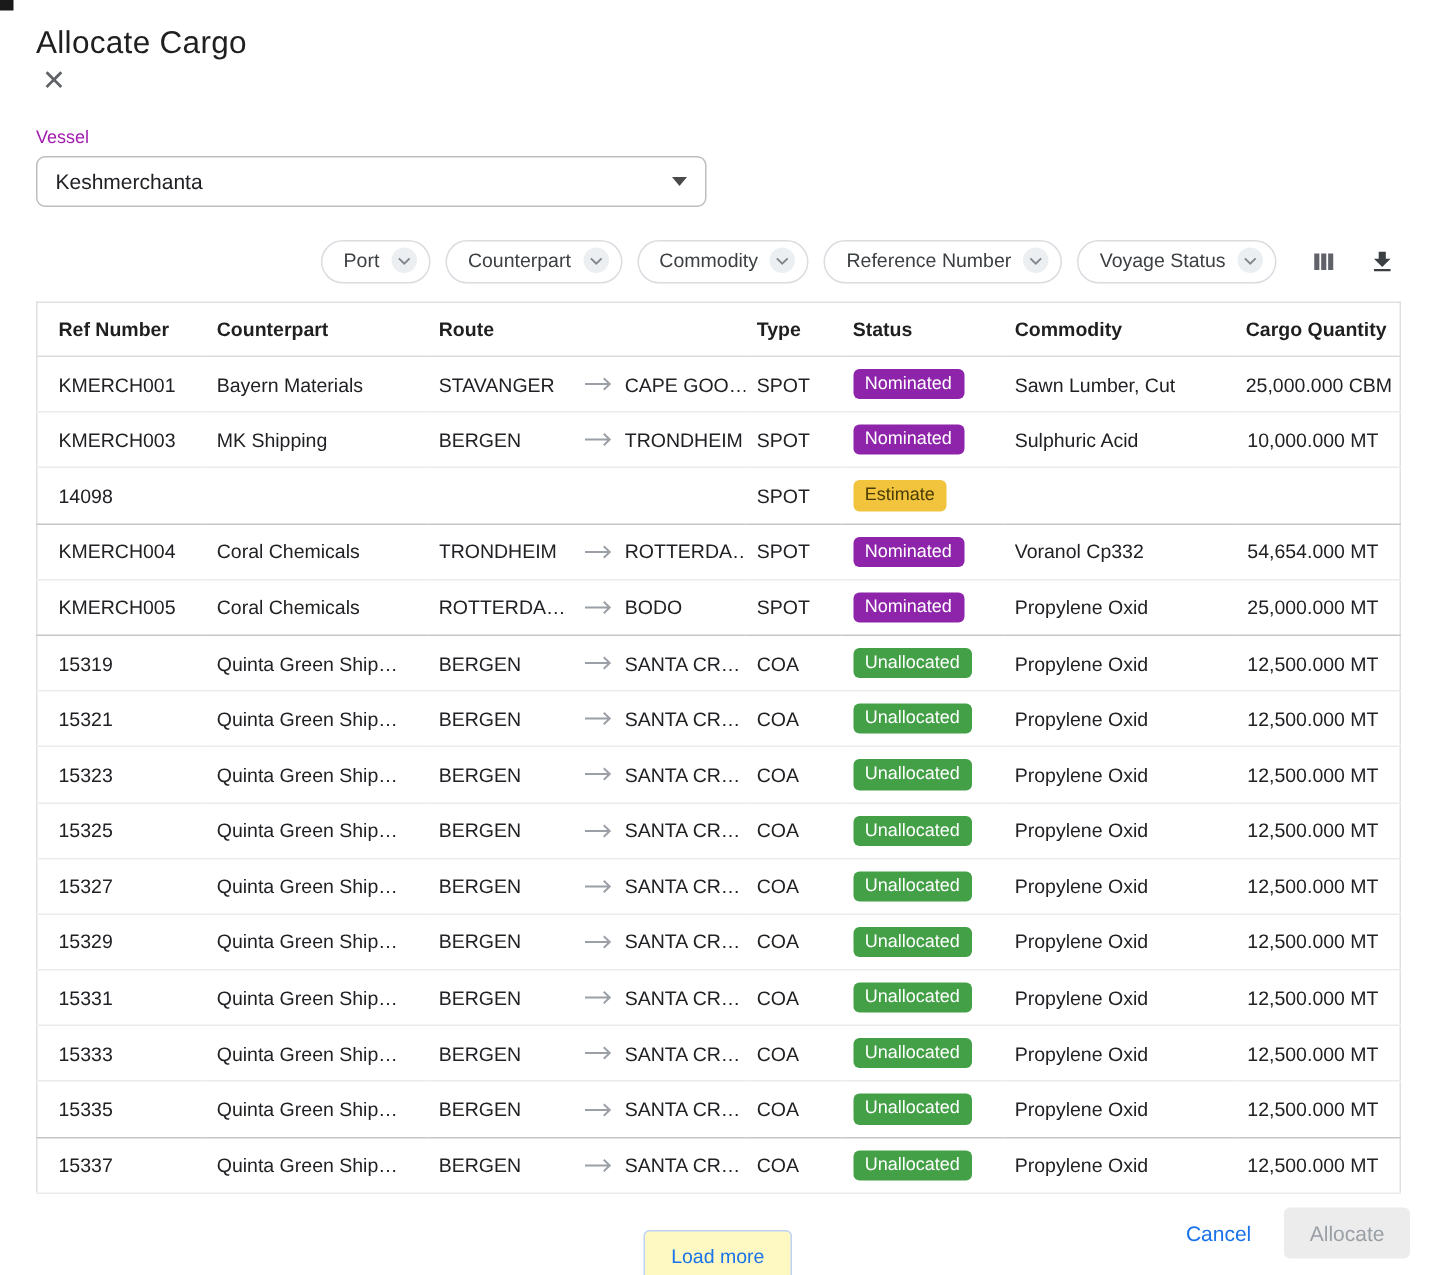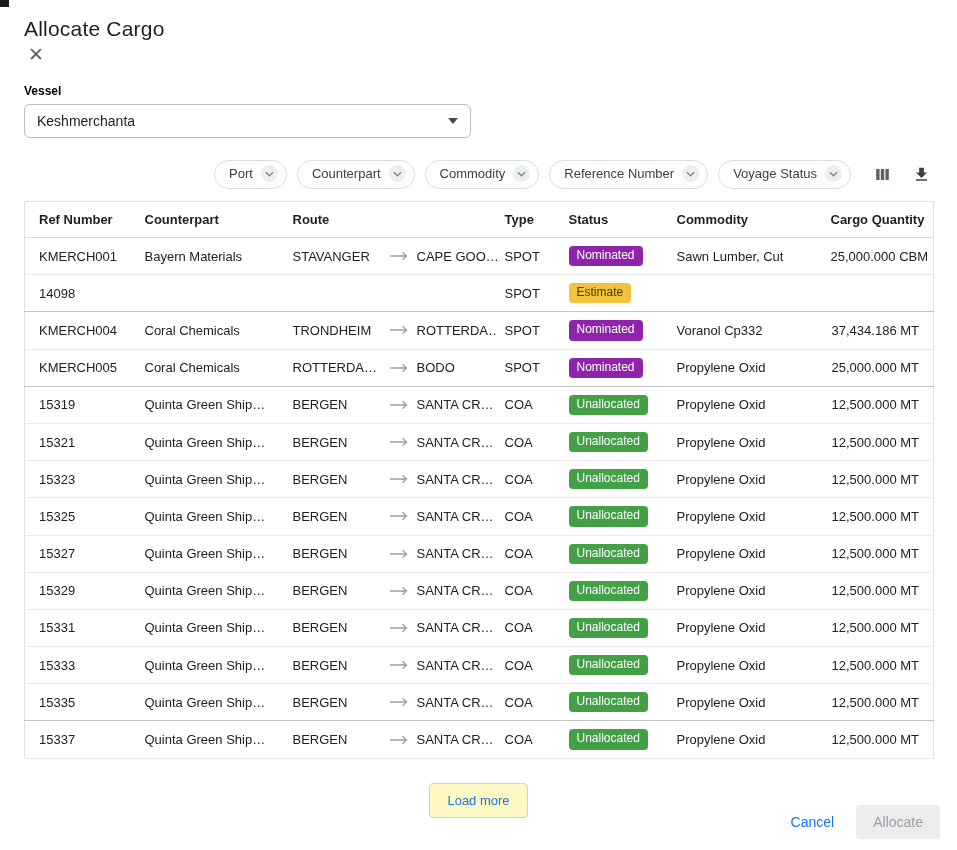--- a/index.html
+++ b/index.html
@@ -24,21 +24,21 @@
     flex-direction: column;
   }
   .dialog-title { font-size: 21px; font-weight: 500; color: #1f1f1f; letter-spacing: .2px; }
   .close-btn {
     background: none; border: none; cursor: pointer;
     font-size: 19px; color: #5f6368; line-height: 1; padding: 4px;
   }
 
   
   .vessel-block { margin-top: 16px; }
-  .field-label { font-size: 12px; color: #000000; font-weight: bold; }
+  .field-label { font-size: 12px; color: #a21caf; }
   .select {
     margin-top: 6px; width: 447px; height: 34px;
     border: 1px solid #bdbdbd; border-radius: 6px; background: #fff;
     display: flex; align-items: center; justify-content: space-between;
     padding: 0 12px; font-size: 14px; color: #202124; cursor: pointer; gap: 40px;
   }
   .select-caret {
     width: 0; height: 0; border-left: 5px solid transparent;
     border-right: 5px solid transparent; border-top: 6px solid #4a4a4a;
   }
@@ -236,20 +236,41 @@
       </span>
     </td>
     <td>SPOT</td>
     <td>
       <span class="badge" style="background: rgb(142, 36, 170); color: rgb(255, 255, 255);">Nominated</span>
     </td>
     <td>Sawn Lumber, Cut</td>
     <td class="right">25,000.000 CBM</td>
   </tr>
 
+  <tr>
+    <td>KMERCH003</td>
+    <td>MK Shipping</td>
+    <td>
+      <span class="route-flex">
+        <span class="port from">BERGEN</span>
+        <span class="route-arrow">
+          <svg width="20" height="10" viewBox="0 0 20 10">
+                    <path d="M1 5h16M13.5 1.2L17.5 5l-4 3.8" stroke="#9aa0a6" stroke-width="1.3" fill="none"></path>
+                  </svg>
+        </span>
+        <span class="port">TRONDHEIM</span>
+      </span>
+    </td>
+    <td>SPOT</td>
+    <td>
+      <span class="badge" style="background: rgb(142, 36, 170); color: rgb(255, 255, 255);">Nominated</span>
+    </td>
+    <td>Sulphuric Acid</td>
+    <td class="right">10,000.000 MT</td>
+  </tr>
 
   <tr class="group-end">
     <td>14098</td>
     <td></td>
     <td>
       <span class="route-flex">
         <span class="port from"></span>
 
         <span class="port"></span>
       </span>
@@ -274,21 +295,21 @@
                   </svg>
         </span>
         <span class="port">ROTTERDA…</span>
       </span>
     </td>
     <td>SPOT</td>
     <td>
       <span class="badge" style="background: rgb(142, 36, 170); color: rgb(255, 255, 255);">Nominated</span>
     </td>
     <td>Voranol Cp332</td>
-    <td class="right">37,434.186 MT</td>
+    <td class="right">54,654.000 MT</td>
   </tr>
 
   <tr class="group-end">
     <td>KMERCH005</td>
     <td>Coral Chemicals</td>
     <td>
       <span class="route-flex">
         <span class="port from">ROTTERDA…</span>
         <span class="route-arrow">
           <svg width="20" height="10" viewBox="0 0 20 10">

